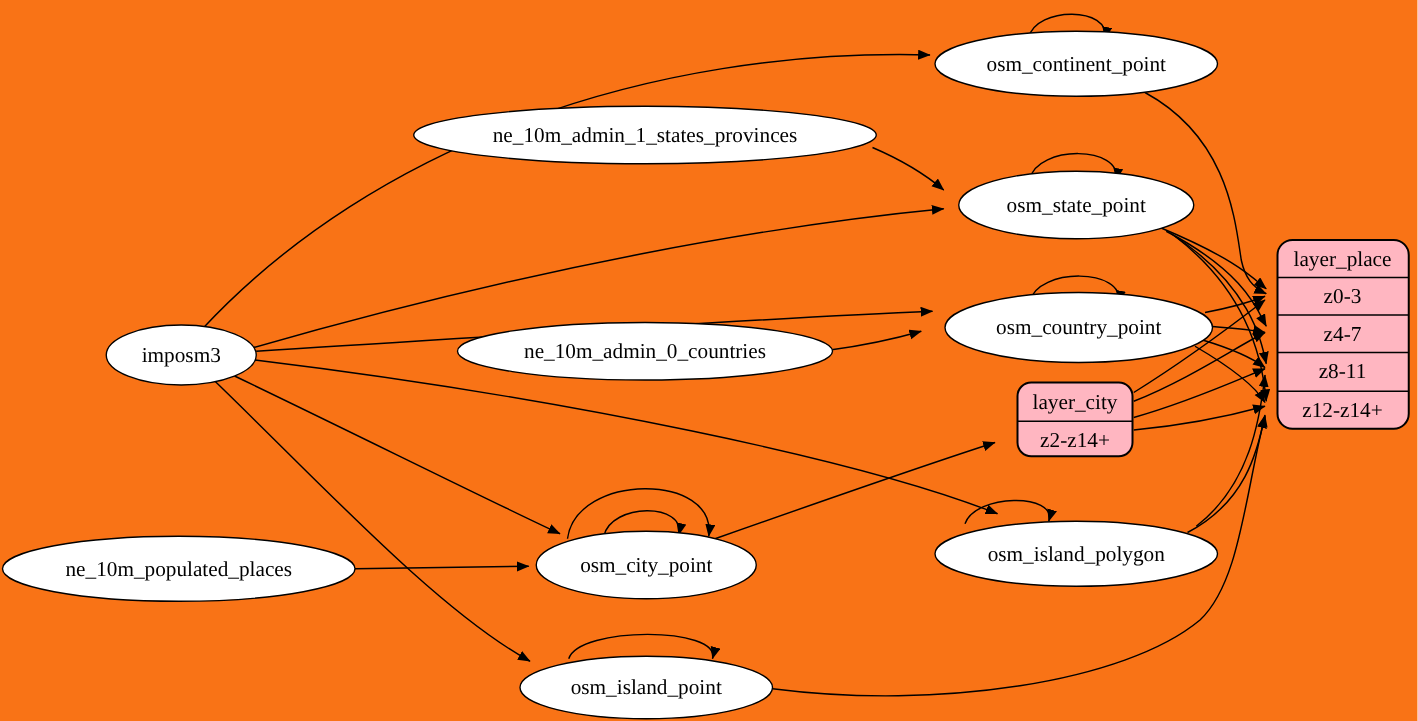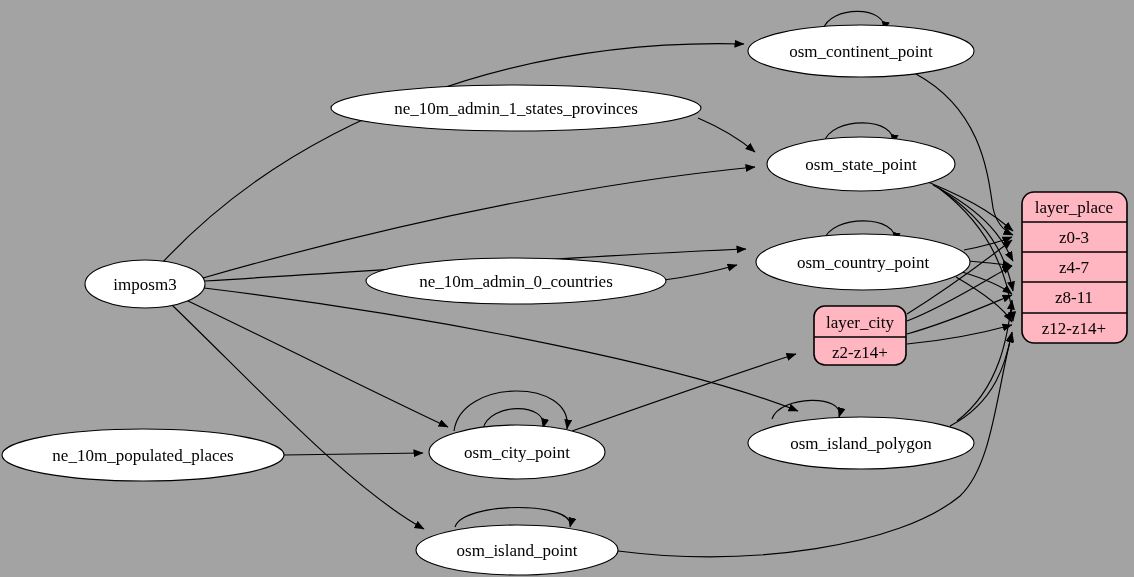--- a/index.html
+++ b/index.html
@@ -1,16 +1,16 @@
 <!DOCTYPE html>
 <html><head>
 <meta charset="utf-8">
 <style>
   html,body{margin:0;padding:0;background:#ffffff;}
-  .stage{position:relative;width:1134px;height:577px;background:#a3a3a3;overflow:hidden;
+  .stage{position:relative;width:1134px;height:577px;background:#f97316;overflow:hidden;
          font-family:"Liberation Serif","DejaVu Serif",serif;}
   svg{display:block;}
   .node-ellipse{fill:#ffffff;stroke:#000000;stroke-width:1.1;}
   .record-rect{fill:#ffb6c1;stroke:#000000;stroke-width:1.6;}
   .record-divider{stroke:#000000;stroke-width:1.3;}
   .edge{fill:none;stroke:#000000;stroke-width:1.15;}
   .node-label{fill:#000000;font-size:17px;text-anchor:middle;dominant-baseline:central;
               font-family:"Liberation Serif","DejaVu Serif",serif;}
 </style>
 </head>

